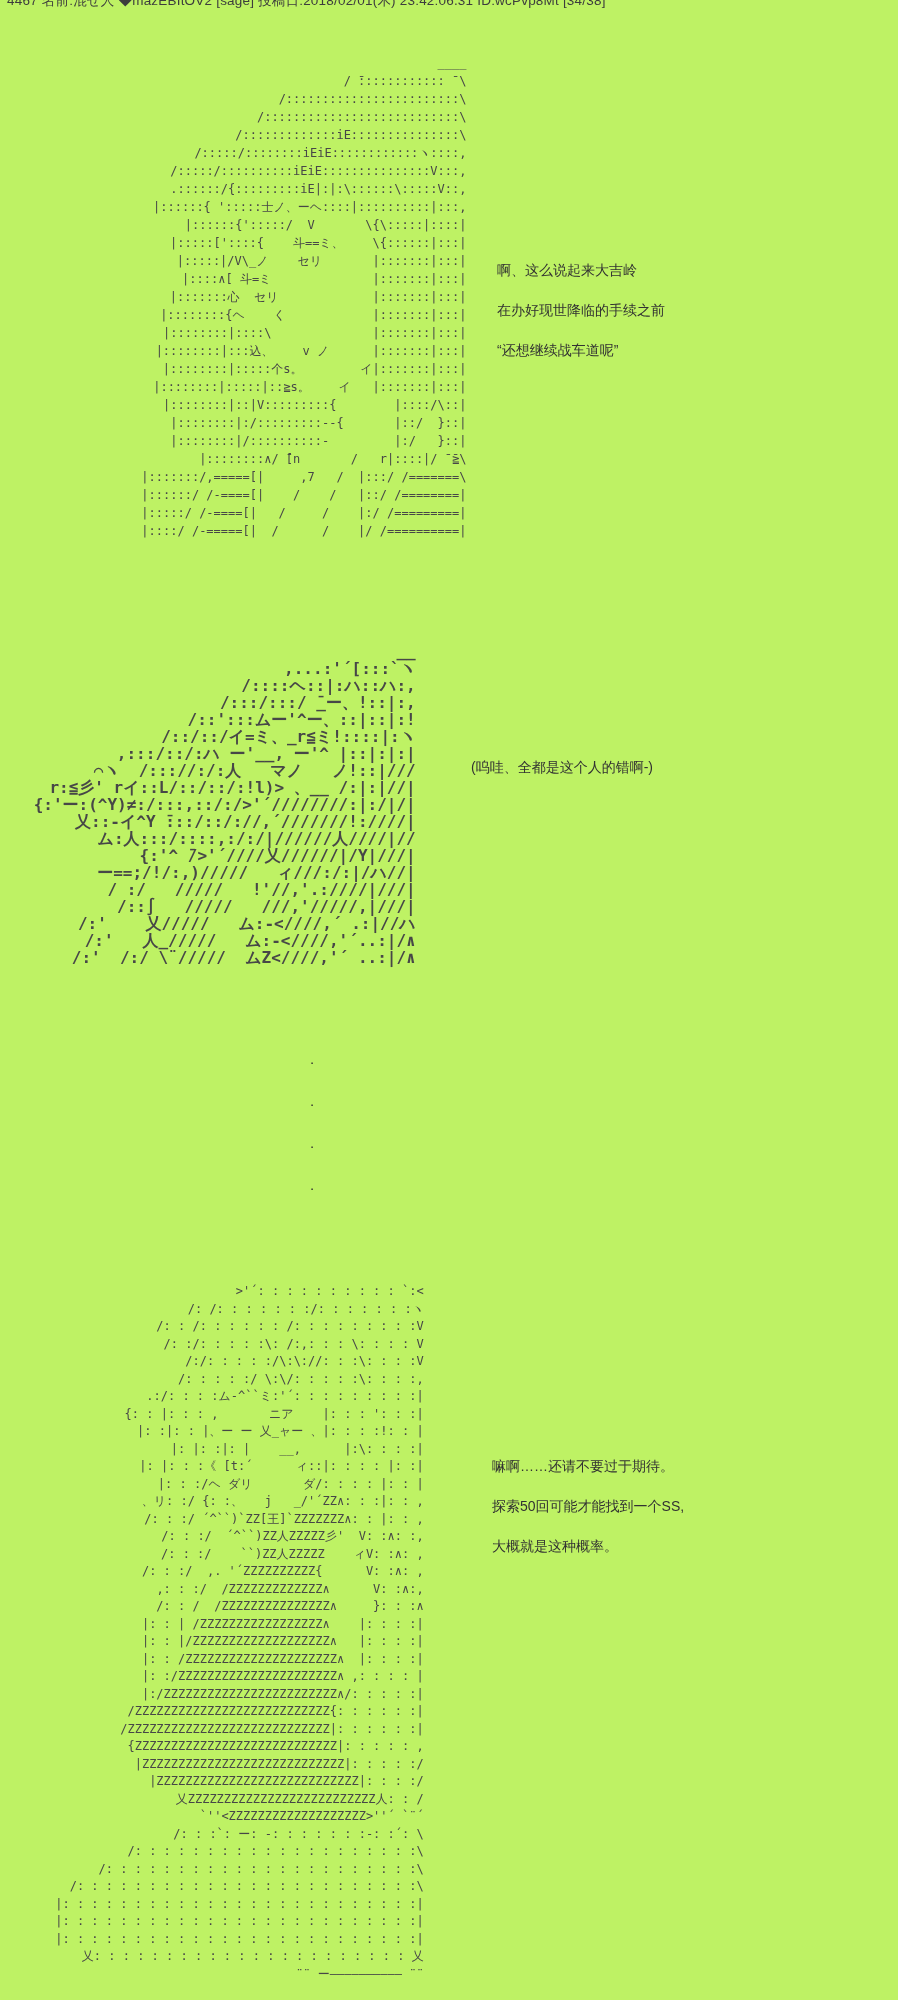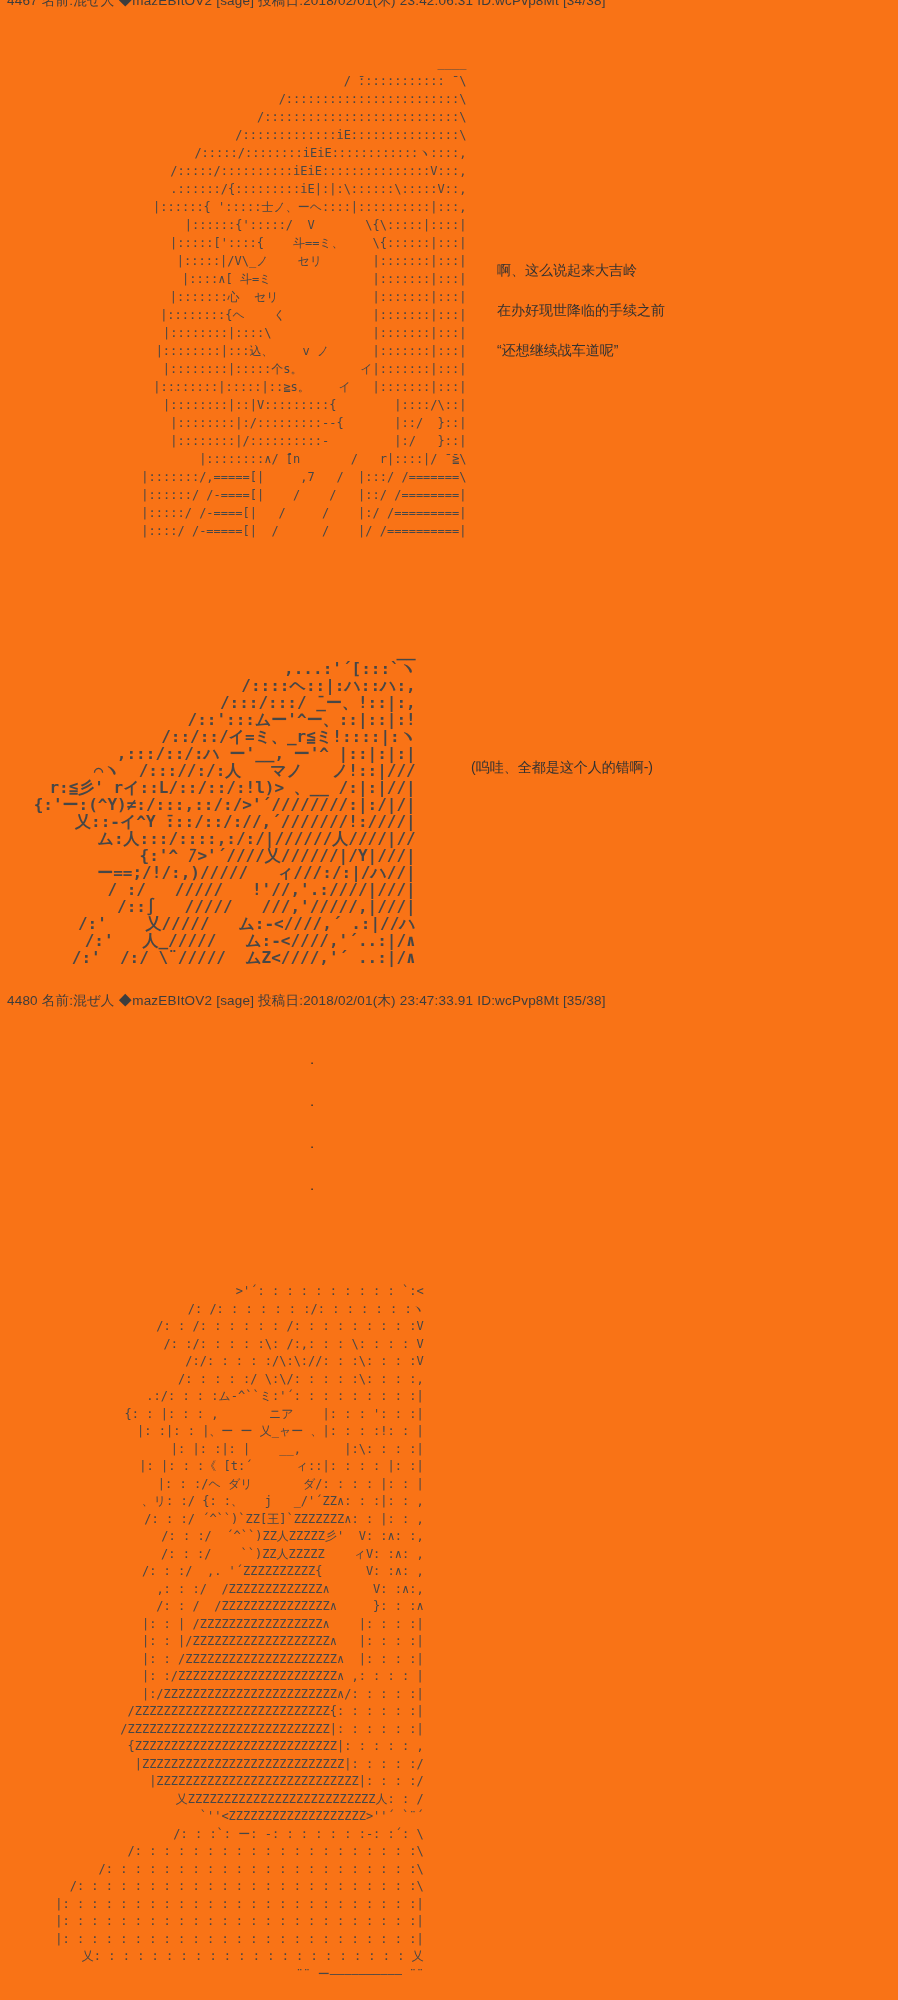--- a/index.html
+++ b/index.html
@@ -1,20 +1,20 @@
 <!DOCTYPE html>
 <html><head>
 <meta charset="utf-8">
 <style>
   html,body{margin:0;padding:0;background:#ffffff;}
   .page{
     position:relative;
     width:898px;
     height:2000px;
-    background:#f97316;
+    background:#bef264;
     overflow:hidden;
     font-family:"Liberation Sans",sans-serif;
     color:#3d3d3d;
   }
   .post-header{
     position:absolute;
     font-size:13.5px;
     white-space:nowrap;
     color:#3d3d3d;
     letter-spacing:0.2px;
@@ -107,21 +107,20 @@
     {:'^ ̄/&gt;'´////乂//////|/Y|///|
    ー==;/!/:,)/////   ィ///:/:|/ハ//|
      / :/   /////   !'//,'.:////|///|
     /::∫   /////   ///,'/////,|///|
    /:'    乂/////   ム:‐&lt;////,´ .:|//ハ
   /:'   人_/////   ム:‐&lt;////,'´..:|/∧
  /:'  /:/ \¨/////  ムZ&lt;////,'´ ..:|/∧</pre>
 
   <div class="dialogue d2">(呜哇、全都是这个人的错啊-)</div>
 
-  <div class="post-header header2">4480 名前:混ぜ人 ◆mazEBItOV2 [sage] 投稿日:2018/02/01(木) 23:47:33.91 ID:wcPvp8Mt [35/38]</div>
 
   <div class="dots">
     <div>.</div>
     <div>.</div>
     <div>.</div>
     <div>.</div>
   </div>
 
   <pre class="aa aa3">          &gt;'´: : : : : : : : : : `:&lt;
         /: /: : : : : : :/: : : : : : :ヽ
@@ -157,14 +156,19 @@
     /: : :`: ー: -: : : : : : :-: :´: \
    /: : : : : : : : : : : : : : : : : : : :\
   /: : : : : : : : : : : : : : : : : : : : : :\
  /: : : : : : : : : : : : : : : : : : : : : : : :\
  |: : : : : : : : : : : : : : : : : : : : : : : : :|
  |: : : : : : : : : : : : : : : : : : : : : : : : :|
  |: : : : : : : : : : : : : : : : : : : : : : : : :|
  乂: : : : : : : : : : : : : : : : : : : : : : 乂
    ¨¨ ー―――――――――― ¨¨</pre>
 
+  <div class="dialogue d3">
+    <div>嘛啊……还请不要过于期待。</div>
+    <div>探索50回可能才能找到一个SS,</div>
+    <div>大概就是这种概率。</div>
+  </div>
 
 </div>
 
 </body></html>

